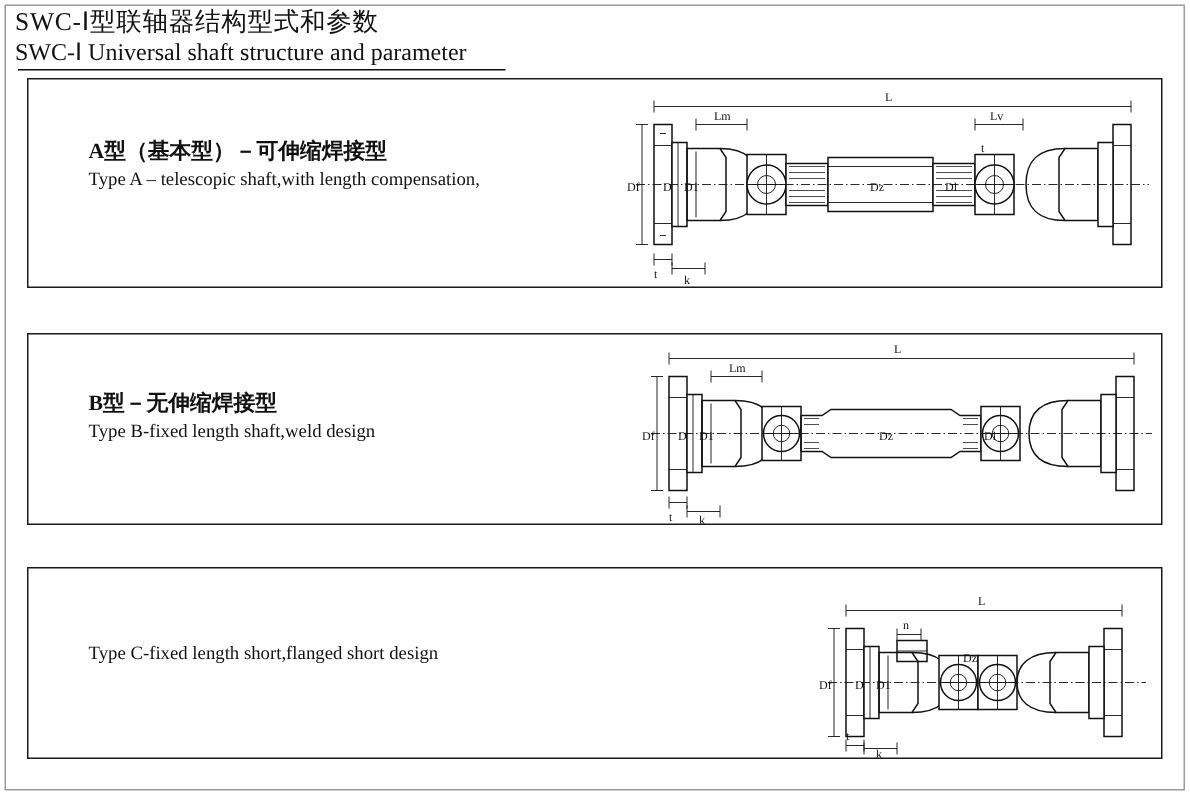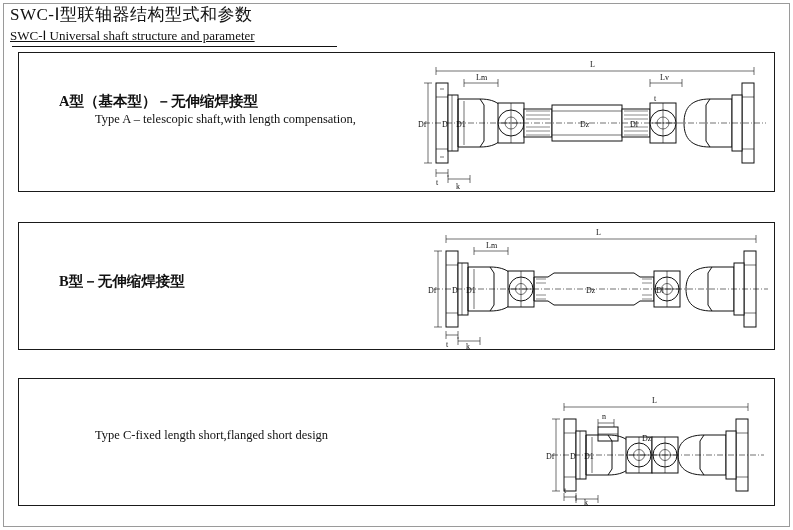--- a/index.html
+++ b/index.html
@@ -30,24 +30,23 @@
     top: 4px;
     width: 600px;
   }
   .title-cn {
     font-size: 17px;
     letter-spacing: 0.5px;
     line-height: 22px;
     white-space: nowrap;
   }
   .title-en {
-    font-size: 13px;
+    font-size: 16px;
     line-height: 19px;
     white-space: nowrap;
-    text-decoration: underline;
   }
   .title-rule {
     position: absolute;
     left: 12px;
     top: 46px;
     width: 325px;
     height: 1px;
     background: #111;
   }
 
@@ -69,24 +68,23 @@
   .label-cn {
     font-size: 14.5px;
     font-weight: 600;
     line-height: 20px;
     white-space: nowrap;
   }
   .label-en {
     font-size: 12.5px;
     line-height: 17px;
     white-space: nowrap;
-    margin-left: 36px;
   }
   #text-a { top: 38px; }
-  #text-b { top: 48px; }
+  #text-b { top: 36px; }
   #text-c { top: 48px; }
 
   .drawing {
     position: absolute;
     top: 0;
     right: 0;
   }
   svg { display: block; }
   svg text {
     font-family: "Liberation Serif", serif;
@@ -106,21 +104,21 @@
 <div class="page-frame"></div>
 
 <div class="title-zone">
   <div class="title-cn">SWC-Ⅰ型联轴器结构型式和参数</div>
   <div class="title-en">SWC-Ⅰ Universal shaft structure and parameter</div>
 </div>
 <div class="title-rule"></div>
 
 <div class="panel" id="panel-a">
   <div class="panel-text" id="text-a">
-    <div class="label-cn">A型（基本型）－无伸缩焊接型</div>
+    <div class="label-cn">A型（基本型）－可伸缩焊接型</div>
     <div class="label-en">Type A – telescopic shaft,with length compensation,</div>
   </div>
 
   <div class="drawing">
   <svg width="360" height="138" viewBox="0 0 360 138" xmlns="http://www.w3.org/2000/svg">
 
     <line class="thin" x1="22" y1="18" x2="340" y2="18"></line>
     <line class="thin" x1="22" y1="14" x2="22" y2="22"></line>
     <line class="thin" x1="340" y1="14" x2="340" y2="22"></line>
     <text x="176" y="14" class="dim">L</text>
@@ -196,20 +194,21 @@
     <line class="thin" x1="34" y1="122" x2="34" y2="130"></line>
     <line class="thin" x1="56" y1="122" x2="56" y2="130"></line>
     <text x="42" y="136" class="dim">k</text>
   </svg>
   </div>
 </div>
 
 <div class="panel" id="panel-b">
   <div class="panel-text" id="text-b">
     <div class="label-cn">B型－无伸缩焊接型</div>
+    <div class="label-en">Type B-fixed length shaft,weld design</div>
   </div>
 
   <div class="drawing">
   <svg width="350" height="126" viewBox="0 0 350 126" xmlns="http://www.w3.org/2000/svg">
 
     <line class="thin" x1="22" y1="16" x2="332" y2="16"></line>
     <line class="thin" x1="22" y1="12" x2="22" y2="20"></line>
     <line class="thin" x1="332" y1="12" x2="332" y2="20"></line>
     <text x="172" y="12" class="dim">L</text>
 

